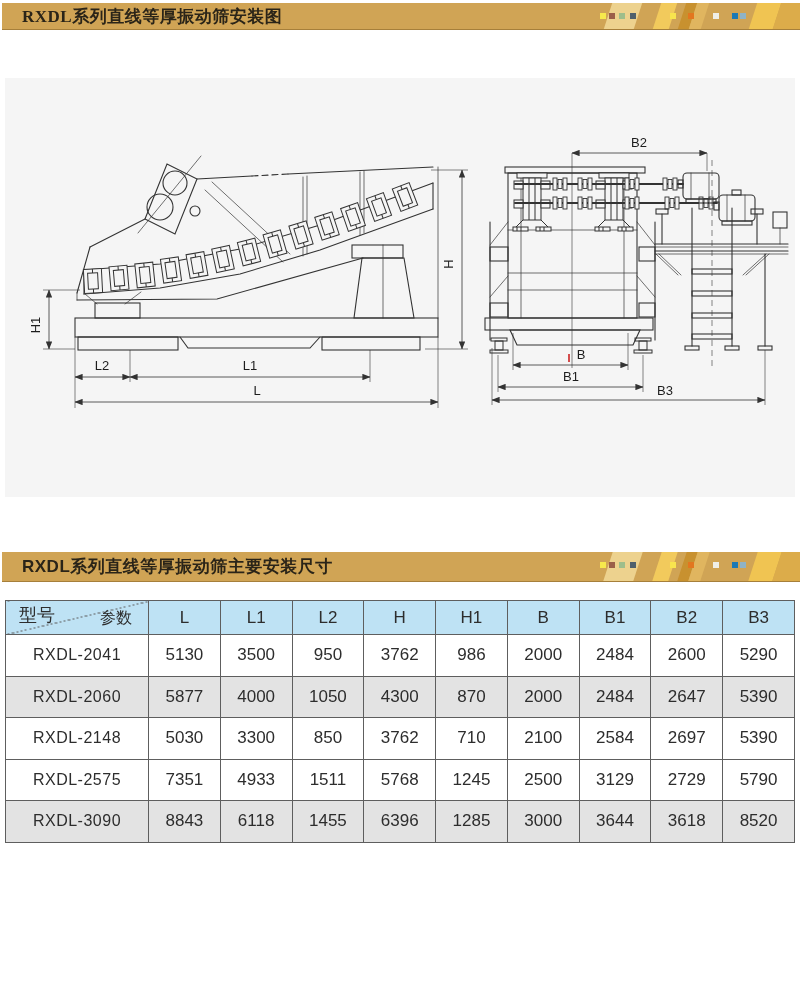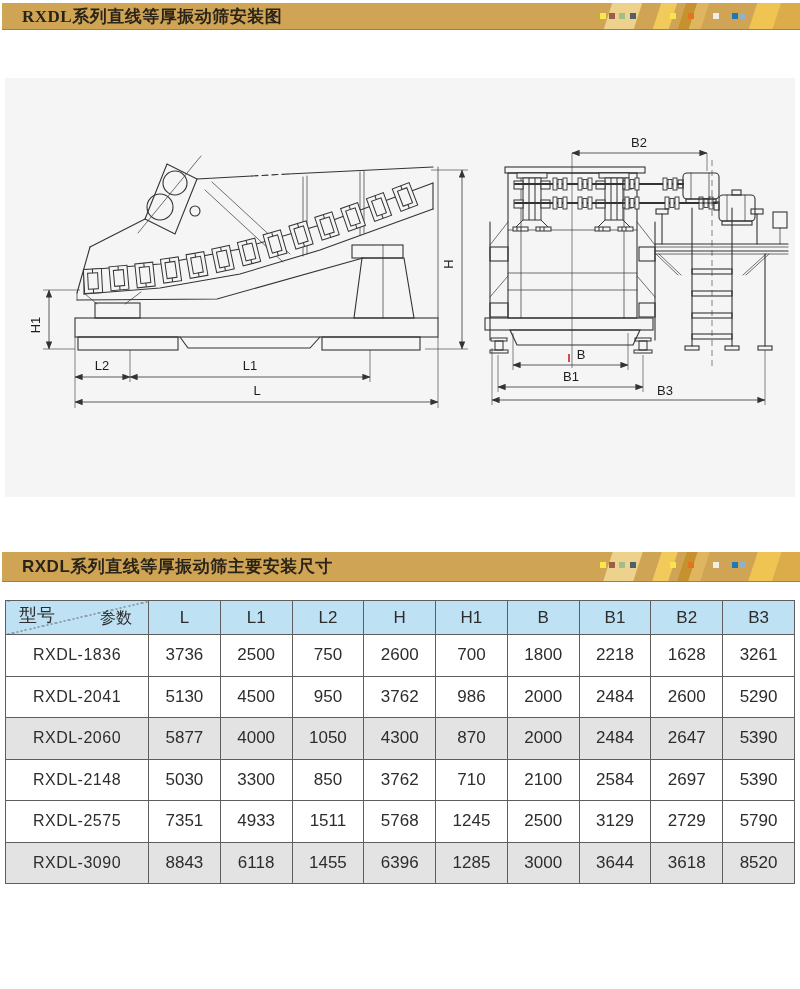--- a/index.html
+++ b/index.html
@@ -342,35 +342,23 @@
         <th>H</th>
         <th>H1</th>
         <th>B</th>
         <th>B1</th>
         <th>B2</th>
         <th>B3</th>
       </tr>
   </thead>
   <tbody>
       <tr>
-        <td class="model">RXDL-1836</td>
-        <td>3736</td>
-        <td>2500</td>
-        <td>750</td>
-        <td>2600</td>
-        <td>700</td>
-        <td>1800</td>
-        <td>2218</td>
-        <td>1628</td>
-        <td>3261</td>
-      </tr>
-      <tr>
         <td class="model">RXDL-2041</td>
         <td>5130</td>
-        <td>4500</td>
+        <td>3500</td>
         <td>950</td>
         <td>3762</td>
         <td>986</td>
         <td>2000</td>
         <td>2484</td>
         <td>2600</td>
         <td>5290</td>
       </tr>
       <tr class="alt">
         <td class="model">RXDL-2060</td>

